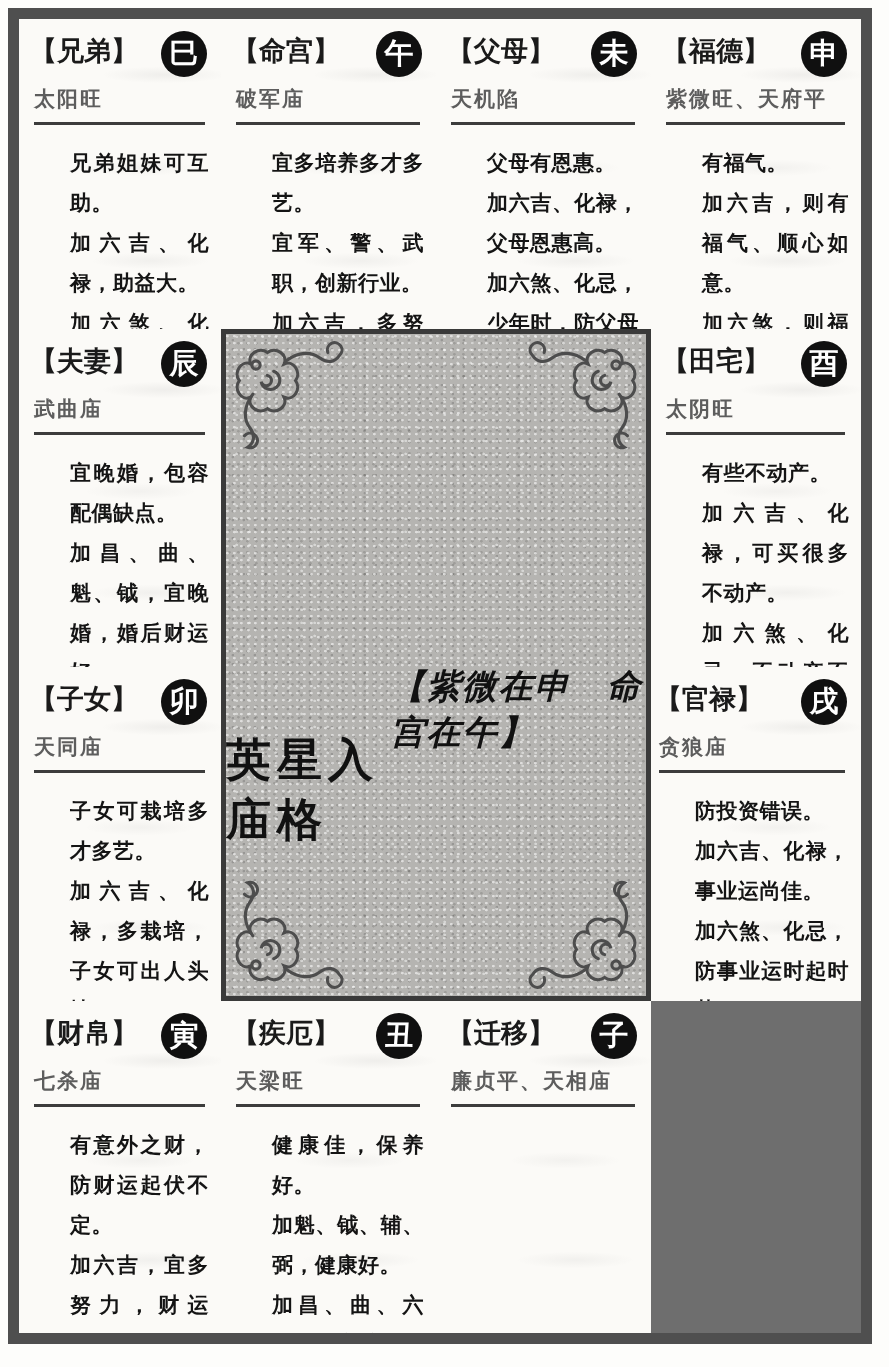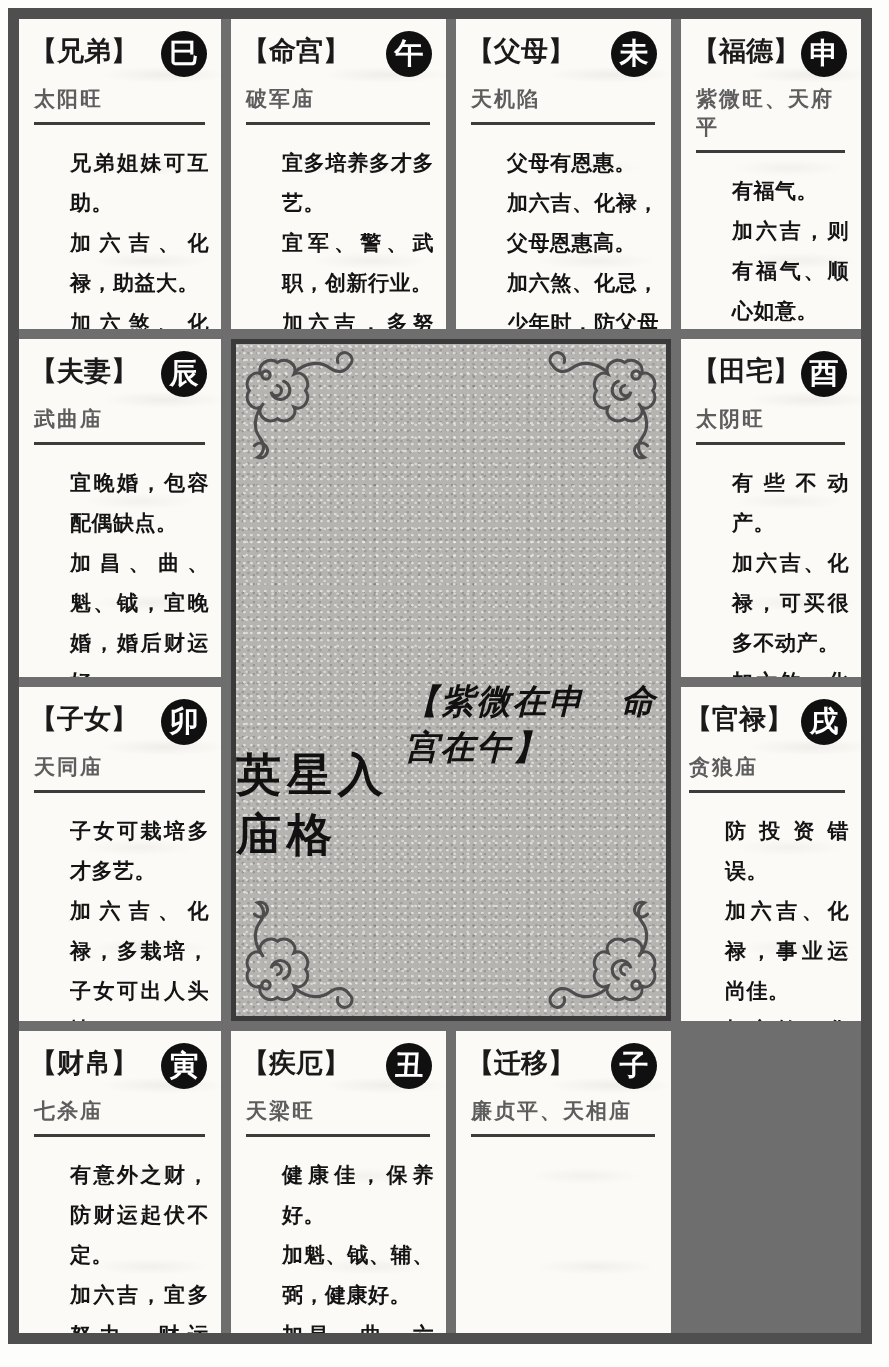--- a/index.html
+++ b/index.html
@@ -8,21 +8,21 @@
 
   .frame {
     position:absolute; left:8px; top:8px; width:864px; height:1336px;
     border:11px solid #4f4f4f;
     background:#6e6e6e;
   }
   .grid {
     display:grid; width:100%; height:100%;
     grid-template-columns: 202px 215px 215px 1fr;
     grid-template-rows: 310px 338px 334px 1fr;
-    gap:10px; background:#6e6e6e;
+    gap:0; background:#6e6e6e;
   }
   .cell {
     background:#fbfaf7; position:relative; overflow:hidden;
     padding:14px 12px 8px 15px;
     background-image:
       radial-gradient(ellipse 90px 12px at 72% 18%, rgba(80,80,80,0.07), transparent 70%),
       radial-gradient(ellipse 80px 12px at 60% 48%, rgba(80,80,80,0.05), transparent 70%),
       radial-gradient(ellipse 85px 12px at 65% 78%, rgba(80,80,80,0.06), transparent 70%);
   }
   .pos-r1c1{grid-area:1/1/2/2;} .pos-r1c2{grid-area:1/2/2/3;} .pos-r1c3{grid-area:1/3/2/4;} .pos-r1c4{grid-area:1/4/2/5;}

